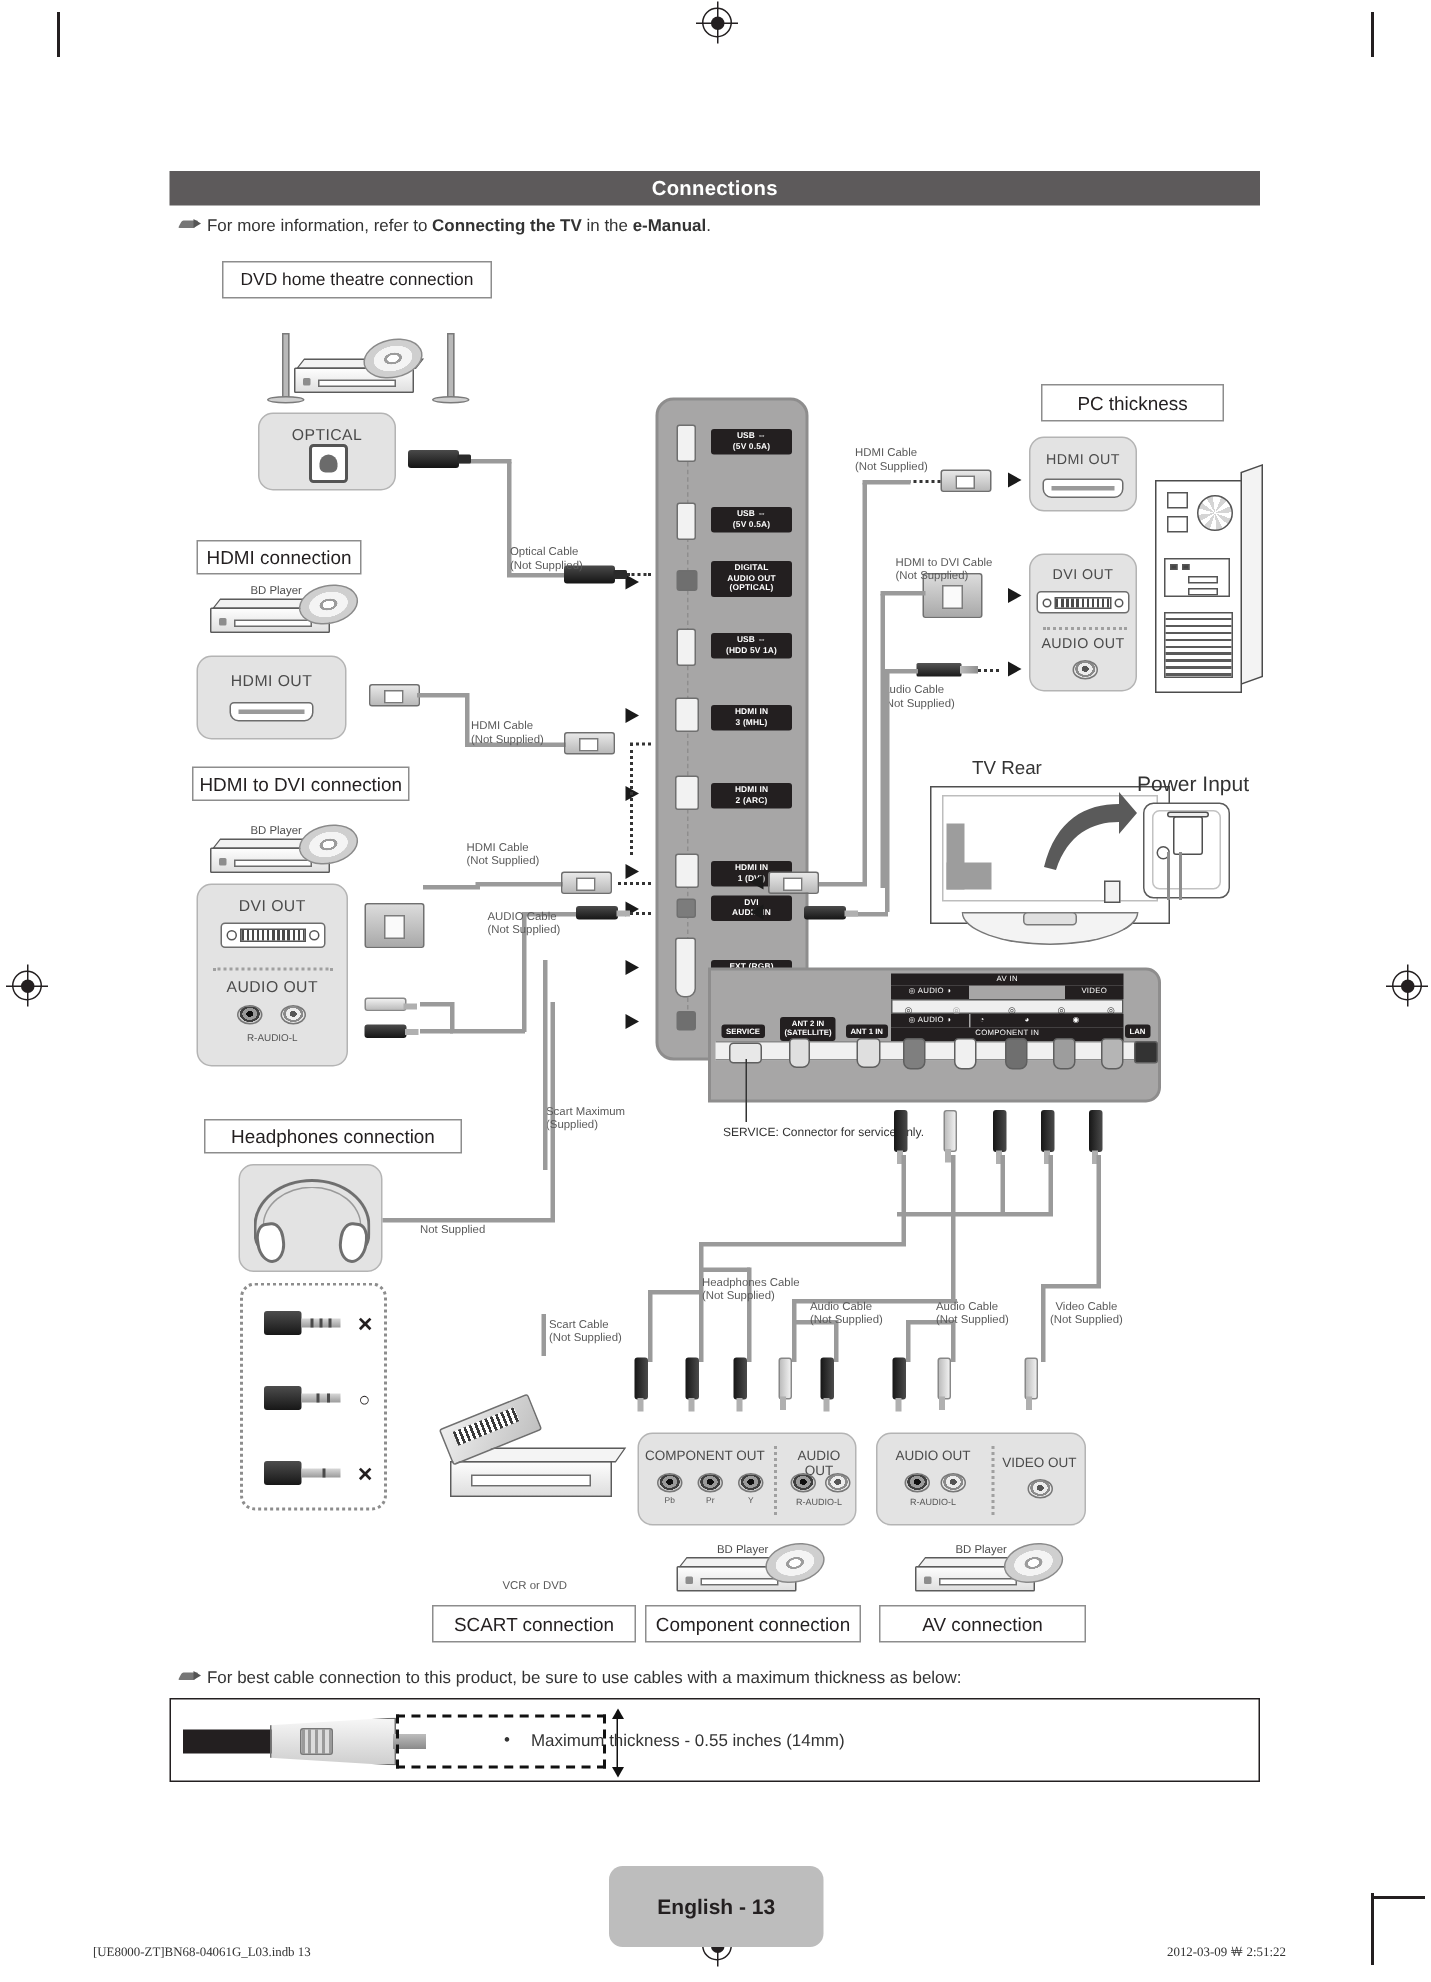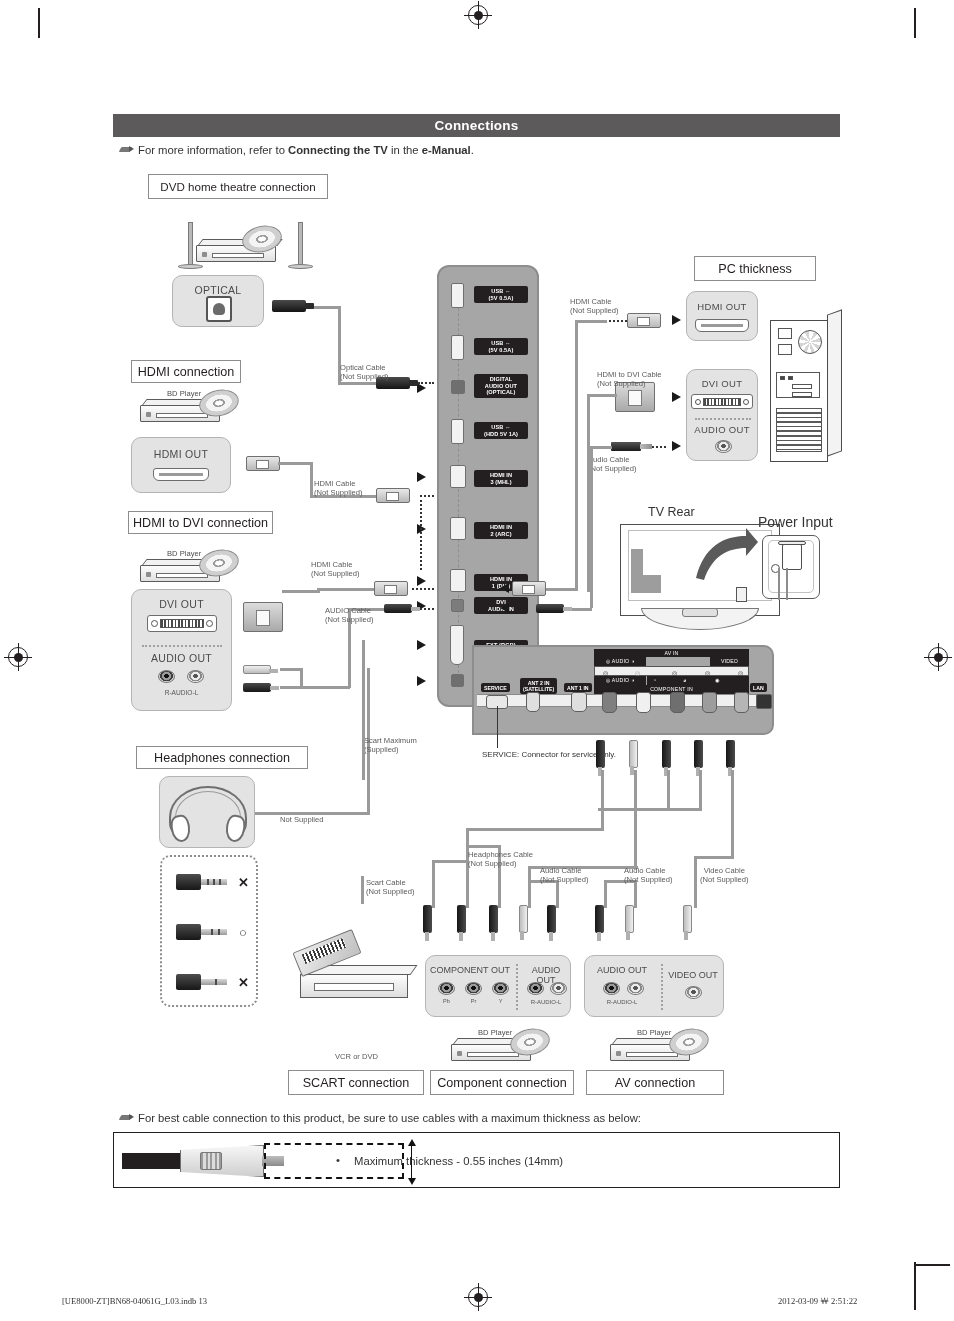--- a/index.html
+++ b/index.html
@@ -687,16 +687,19 @@
     <div class="dashrect" style="left:150px;top:10px;width:140px;height:36px;"></div>
     <div class="dimarrow" style="left:297px;top:8px;height:40px;"></div>
     <svg style="position:absolute;left:291px;top:4px;" width="14" height="50" viewBox="0 0 14 50">
       <path d="M7 2 L11 9 L3 9 Z" fill="#111"></path>
         <path d="M7 48 L11 41 L3 41 Z" fill="#111"></path>
     </svg>
     <span class="bullet" style="left:222px;top:21px;">•</span>
     <span class="bullet" style="left:240px;top:22px;">Maximum thickness - 0.55 inches (14mm)</span>
   </div>
 
+  <div class="pagetab">
+    <span>English - 13</span>
+  </div>
   <div class="foot" style="left:62px;top:1296px;">[UE8000-ZT]BN68-04061G_L03.indb   13</div>
   <div class="foot" style="left:778px;top:1296px;">2012-03-09   ￦ 2:51:22</div>
 
 </div>
 
 </body></html>

